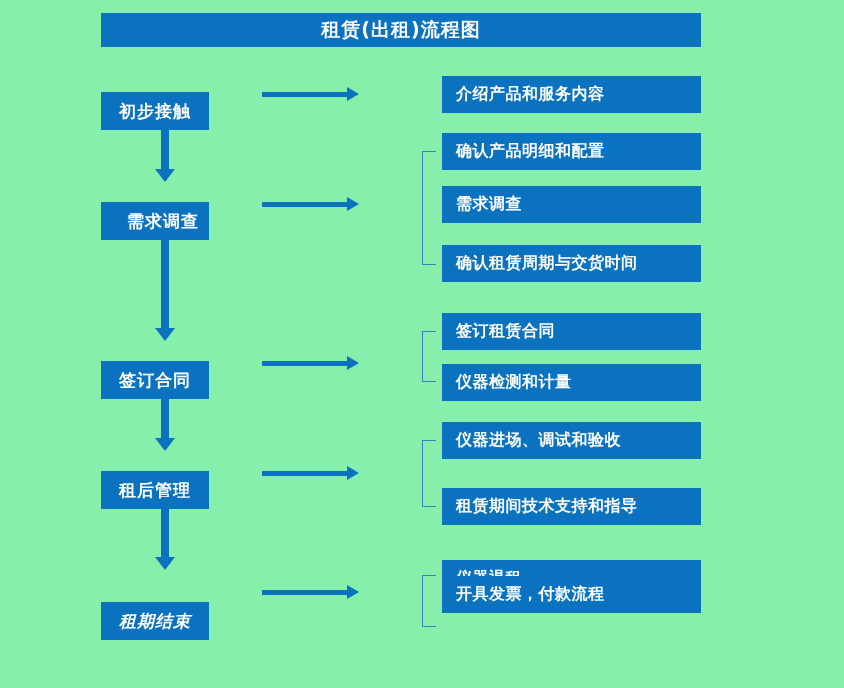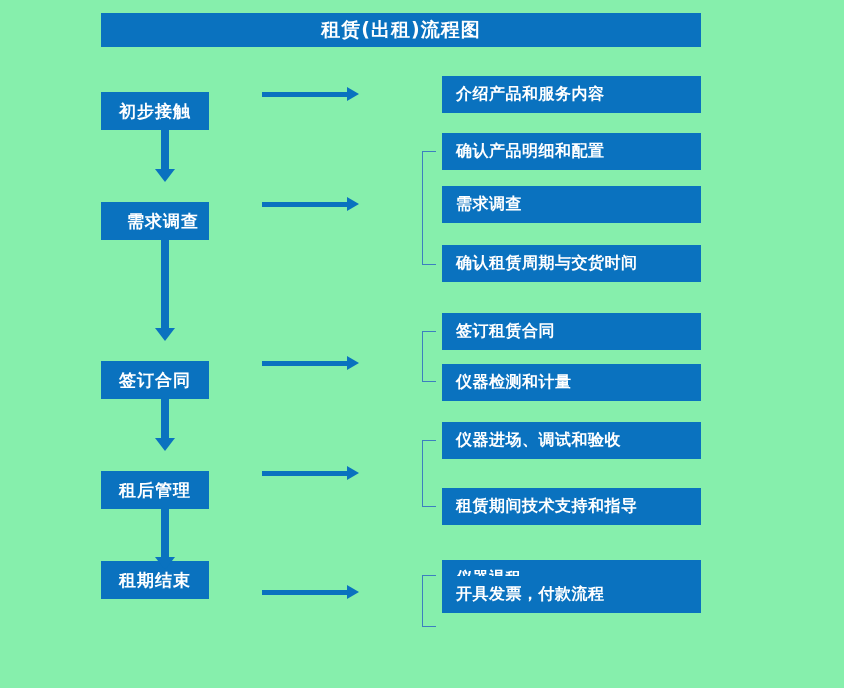--- a/index.html
+++ b/index.html
@@ -135,21 +135,21 @@
 <body>
 
 <div id="canvas">
 
   <div class="title-bar">租赁(出租)流程图</div>
 
   <div class="stage-box" style="top:76px;">初步接触</div>
   <div class="stage-box" style="top:186px;padding-left:16px;">需求调查</div>
   <div class="stage-box" style="top:345px;">签订合同</div>
   <div class="stage-box" style="top:455px;">租后管理</div>
-  <div class="stage-box" style="top:545px;">租期结束</div>
+  <div class="stage-box" style="top:586px;font-style:italic;">租期结束</div>
 
   <div class="v-arrow" style="top:118px; height:64px;">
     <div class="shaft" style="height:51px;"></div>
     <div class="head" style="top:51px;"></div>
   </div>
 
   <div class="v-arrow" style="top:228px; height:113px;">
     <div class="shaft" style="height:100px;"></div>
     <div class="head" style="top:100px;"></div>
   </div>

